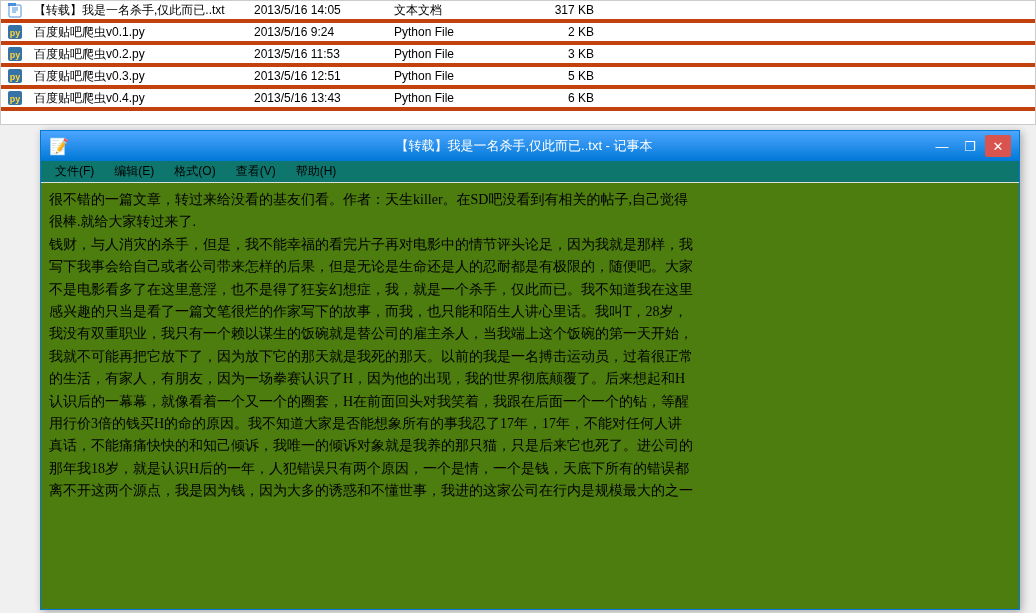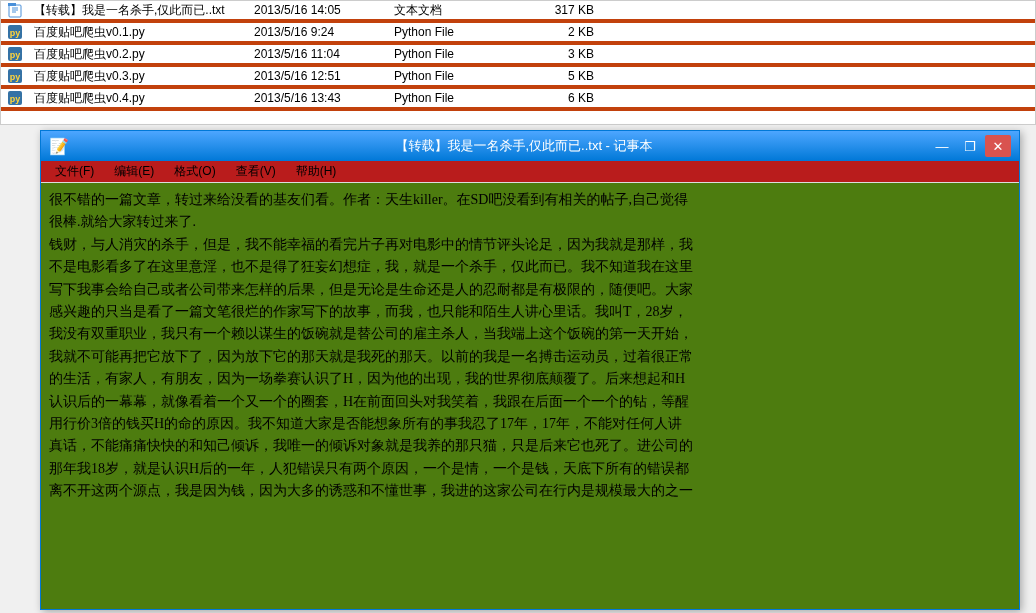--- a/index.html
+++ b/index.html
@@ -114,21 +114,21 @@
       border: none;
       background: transparent;
     }
 
     .titlebar-btn.close {
       background: #d9534f;
       border-radius: 2px;
     }
 
     .notepad-menubar {
-      background: #b91c1c;
+      background: #0f766e;
       height: 22px;
       display: flex;
       align-items: center;
       padding: 0 4px;
       border-bottom: 1px solid #ddd;
       flex-shrink: 0;
     }
 
     .menu-item {
       padding: 2px 10px;
@@ -186,21 +186,21 @@
         <span class="file-size">2 KB</span>
       </div>
       <div class="file-row">
         <div class="file-icon">
           <svg width="16" height="16" viewBox="0 0 16 16" xmlns="http://www.w3.org/2000/svg">
       <rect x="1" y="1" width="14" height="14" rx="2" fill="#3572A5"></rect>
       <text x="8" y="12" text-anchor="middle" fill="#FFD43B" font-size="9" font-weight="bold" font-family="Arial">py</text>
     </svg>
         </div>
         <span class="file-name">百度贴吧爬虫v0.2.py</span>
-        <span class="file-date">2013/5/16 11:04</span>
+        <span class="file-date">2013/5/16 11:53</span>
         <span class="file-type">Python File</span>
         <span class="file-size">3 KB</span>
       </div>
       <div class="file-row">
         <div class="file-icon">
           <svg width="16" height="16" viewBox="0 0 16 16" xmlns="http://www.w3.org/2000/svg">
       <rect x="1" y="1" width="14" height="14" rx="2" fill="#3572A5"></rect>
       <text x="8" y="12" text-anchor="middle" fill="#FFD43B" font-size="9" font-weight="bold" font-family="Arial">py</text>
     </svg>
         </div>
@@ -243,22 +243,22 @@
     <span class="menu-item">格式(O)</span>
     <span class="menu-item">查看(V)</span>
     <span class="menu-item">帮助(H)</span>
   </div>
 
   <div class="notepad-content">
     <div id="notepad-text">
         <span class="content-line">很不错的一篇文章，转过来给没看的基友们看。作者：天生killer。在SD吧没看到有相关的帖子,自己觉得</span>
         <span class="content-line">很棒.就给大家转过来了.</span>
         <span class="content-line">钱财，与人消灾的杀手，但是，我不能幸福的看完片子再对电影中的情节评头论足，因为我就是那样，我</span>
+        <span class="content-line">写下我事会给自己或者公司带来怎样的后果，但是无论是生命还是人的忍耐都是有极限的，随便吧。大家</span>
         <span class="content-line">不是电影看多了在这里意淫，也不是得了狂妄幻想症，我，就是一个杀手，仅此而已。我不知道我在这里</span>
-        <span class="content-line">写下我事会给自己或者公司带来怎样的后果，但是无论是生命还是人的忍耐都是有极限的，随便吧。大家</span>
         <span class="content-line">感兴趣的只当是看了一篇文笔很烂的作家写下的故事，而我，也只能和陌生人讲心里话。我叫T，28岁，</span>
         <span class="content-line">我没有双重职业，我只有一个赖以谋生的饭碗就是替公司的雇主杀人，当我端上这个饭碗的第一天开始，</span>
         <span class="content-line">我就不可能再把它放下了，因为放下它的那天就是我死的那天。以前的我是一名搏击运动员，过着很正常</span>
         <span class="content-line">的生活，有家人，有朋友，因为一场拳赛认识了H，因为他的出现，我的世界彻底颠覆了。后来想起和H</span>
         <span class="content-line">认识后的一幕幕，就像看着一个又一个的圈套，H在前面回头对我笑着，我跟在后面一个一个的钻，等醒</span>
         <span class="content-line">用行价3倍的钱买H的命的原因。我不知道大家是否能想象所有的事我忍了17年，17年，不能对任何人讲</span>
         <span class="content-line">真话，不能痛痛快快的和知己倾诉，我唯一的倾诉对象就是我养的那只猫，只是后来它也死了。进公司的</span>
         <span class="content-line">那年我18岁，就是认识H后的一年，人犯错误只有两个原因，一个是情，一个是钱，天底下所有的错误都</span>
         <span class="content-line">离不开这两个源点，我是因为钱，因为大多的诱惑和不懂世事，我进的这家公司在行内是规模最大的之一</span>
       </div>

